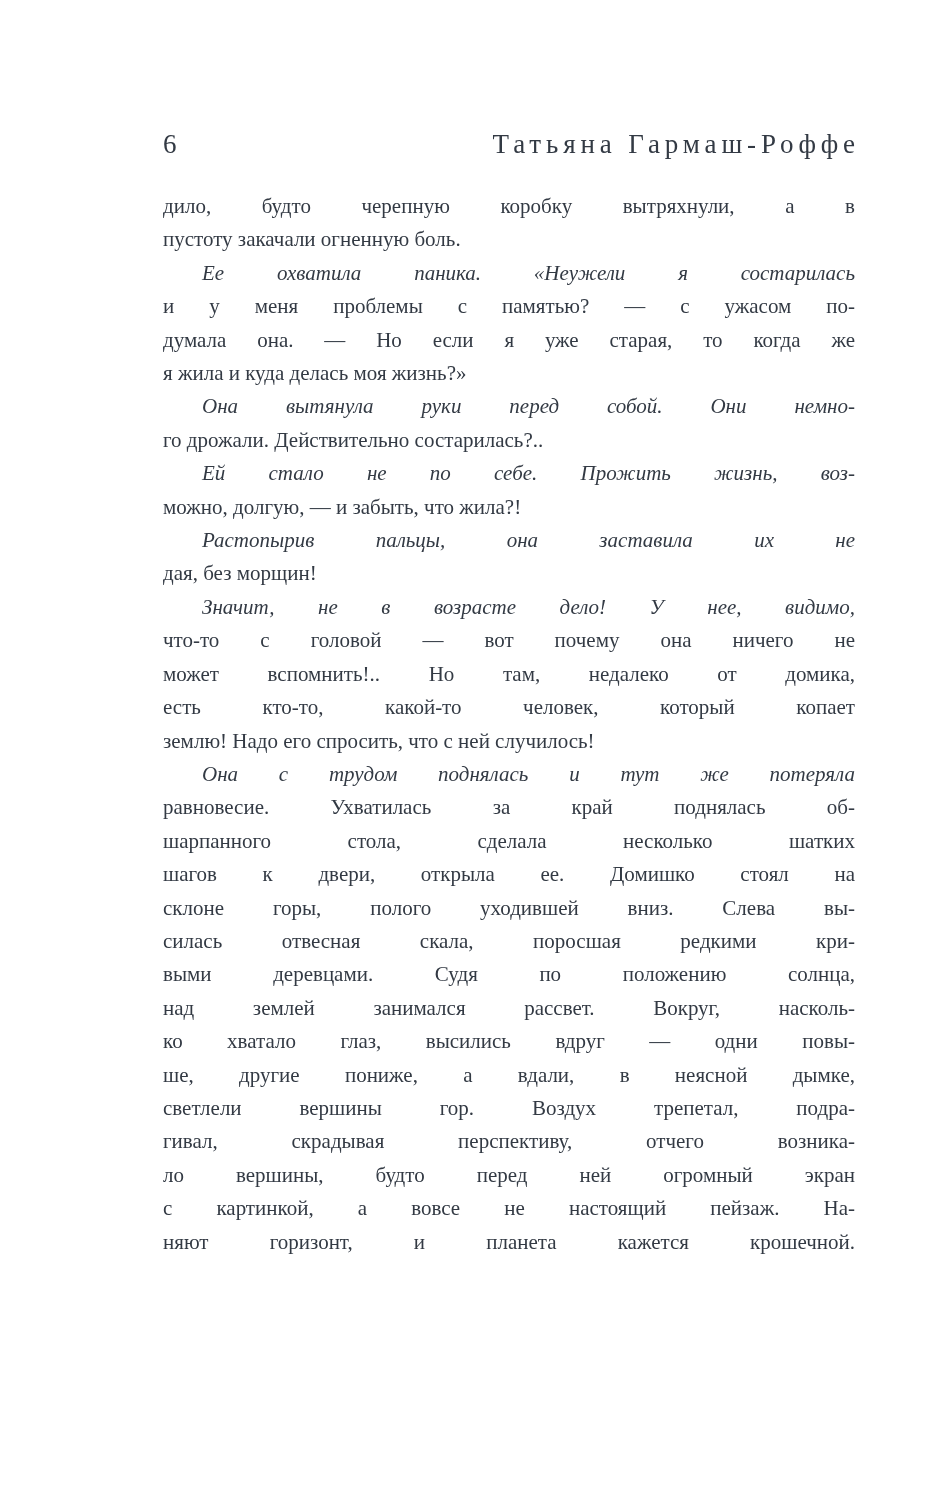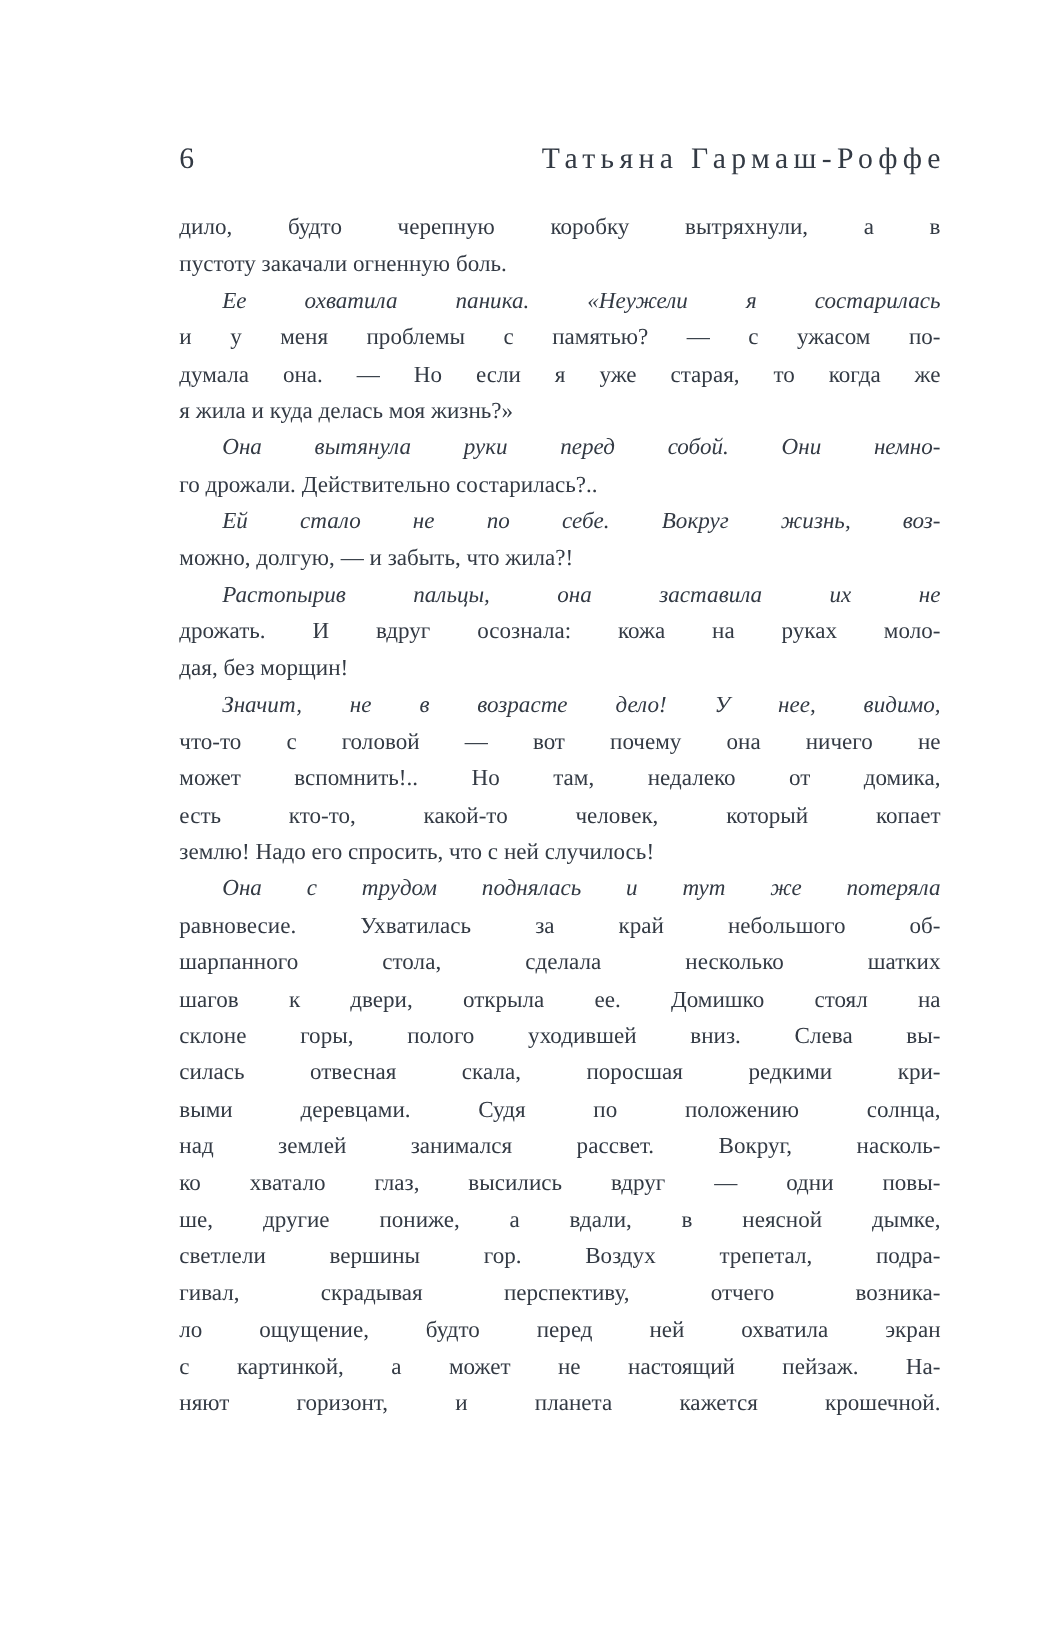--- a/index.html
+++ b/index.html
@@ -67,39 +67,38 @@
   </div>
   <div class="text-body">
       <div class="line">дило, будто черепную коробку вытряхнули, а в</div>
       <div class="line last">пустоту закачали огненную боль.</div>
       <div class="line indent">Ее охватила паника. «Неужели я состарилась</div>
       <div class="line">и у меня проблемы с памятью? — с ужасом по-</div>
       <div class="line">думала она. — Но если я уже старая, то когда же</div>
       <div class="line last">я жила и куда делась моя жизнь?»</div>
       <div class="line indent">Она вытянула руки перед собой. Они немно-</div>
       <div class="line last">го дрожали. Действительно состарилась?..</div>
-      <div class="line indent">Ей стало не по себе. Вокруг жизнь, воз-</div>
+      <div class="line indent">Ей стало не по себе. Прожить жизнь, воз-</div>
       <div class="line last">можно, долгую, — и забыть, что жила?!</div>
       <div class="line indent">Растопырив пальцы, она заставила их не</div>
-      <div class="line">дрожать. И вдруг осознала: кожа на руках моло-</div>
       <div class="line last">дая, без морщин!</div>
       <div class="line indent">Значит, не в возрасте дело! У нее, видимо,</div>
       <div class="line">что-то с головой — вот почему она ничего не</div>
       <div class="line">может вспомнить!.. Но там, недалеко от домика,</div>
       <div class="line">есть кто-то, какой-то человек, который копает</div>
       <div class="line last">землю! Надо его спросить, что с ней случилось!</div>
       <div class="line indent">Она с трудом поднялась и тут же потеряла</div>
-      <div class="line">равновесие. Ухватилась за край небольшого об-</div>
+      <div class="line">равновесие. Ухватилась за край поднялась об-</div>
       <div class="line">шарпанного стола, сделала несколько шатких</div>
       <div class="line">шагов к двери, открыла ее. Домишко стоял на</div>
       <div class="line">склоне горы, полого уходившей вниз. Слева вы-</div>
       <div class="line">силась отвесная скала, поросшая редкими кри-</div>
       <div class="line">выми деревцами. Судя по положению солнца,</div>
       <div class="line">над землей занимался рассвет. Вокруг, насколь-</div>
       <div class="line">ко хватало глаз, высились вдруг — одни повы-</div>
       <div class="line">ше, другие пониже, а вдали, в неясной дымке,</div>
       <div class="line">светлели вершины гор. Воздух трепетал, подра-</div>
       <div class="line">гивал, скрадывая перспективу, отчего возника-</div>
-      <div class="line">ло ощущение, будто перед ней охватила экран</div>
-      <div class="line">с картинкой, а может не настоящий пейзаж. На-</div>
+      <div class="line">ло вершины, будто перед ней огромный экран</div>
+      <div class="line">с картинкой, а вовсе не настоящий пейзаж. На-</div>
       <div class="line">няют горизонт, и планета кажется крошечной.</div>
     </div>
 </div>
 
 </body></html>

